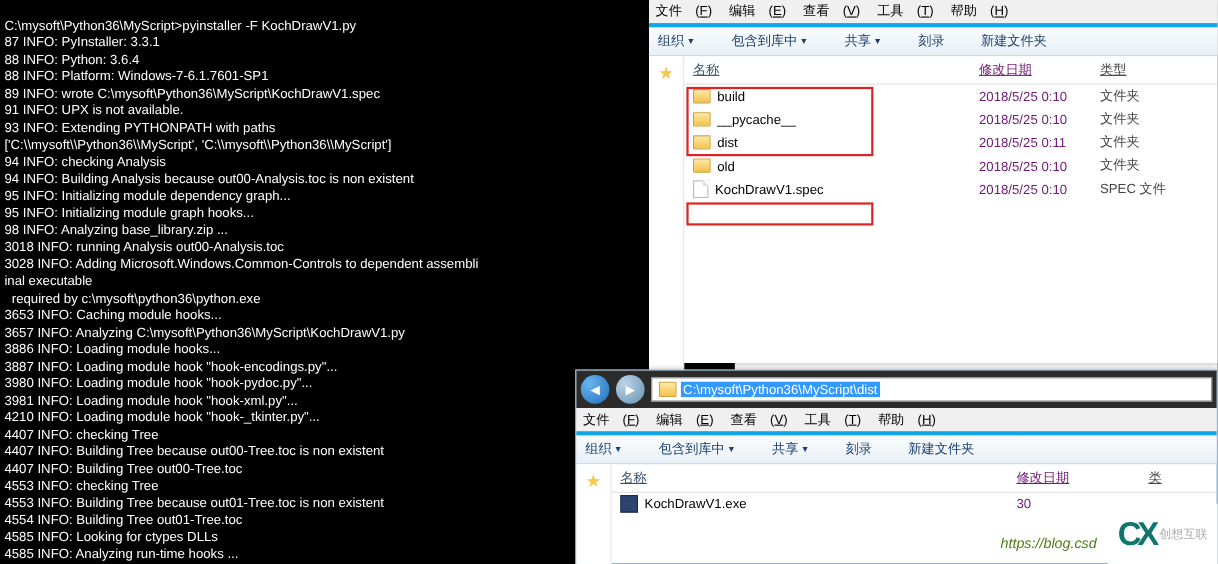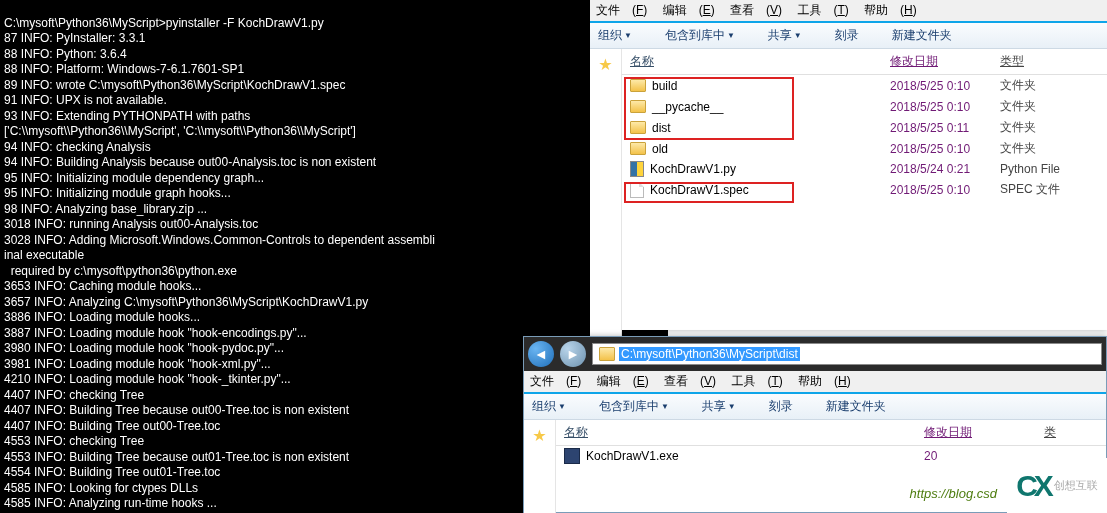--- a/index.html
+++ b/index.html
@@ -3,21 +3,21 @@
 <meta charset="utf-8">
 <style>
 * { margin: 0; padding: 0; box-sizing: border-box; font-family: "Microsoft YaHei", "SimSun", Arial, sans-serif; }
 body { width: 1107px; height: 513px; position: relative; background: #fff; overflow: hidden; }
 
 
 .terminal { position: absolute; left: 0; top: 0; width: 668px; height: 513px; background: #000; color: #fff; font-family: Consolas, "Courier New", monospace; font-size: 12px; line-height: 15.5px; padding: 0 4px; white-space: pre; overflow: hidden; }
 
 
 .explorer { position: absolute; background: #fff; border: 1px solid #7a9cb8; box-shadow: 0 0 6px rgba(0,0,0,0.3); }
-.explorer .menubar { background: #f0f0f0; padding: 2px 6px; font-size: 12px; border-bottom: 2px solid #0ea5e9; }
+.explorer .menubar { background: #f0f0f0; padding: 2px 6px; font-size: 12px; border-bottom: 4px solid #0ea5e9; }
 .explorer .menubar span { margin-right: 12px; }
 .explorer .menubar u { text-decoration: underline; }
 .explorer .toolbar { background: linear-gradient(#fafcfe, #e8f0f7); padding: 4px 8px; font-size: 12px; color: #1a3e6e; border-bottom: 1px solid #cdd9e4; display: flex; align-items: center; gap: 33px; }
 .explorer .toolbar .tb-item { display: inline-flex; align-items: center; gap: 2px; cursor: default; }
 .explorer .toolbar .arrow { font-size: 8px; }
 .explorer .addrbar { background: #2b2b2b; display: flex; align-items: center; padding: 4px; gap: 6px; }
 .explorer .navbtn { width: 26px; height: 26px; border-radius: 50%; background: radial-gradient(circle at 30% 30%, #6ab5f2, #1f6eb8); display: inline-flex; align-items: center; justify-content: center; color: #fff; font-size: 14px; }
 .explorer .navbtn.fwd { background: radial-gradient(circle at 30% 30%, #b8d4ea, #6e92ae); }
 .explorer .addrbox { flex: 1; background: #fff; border: 1px solid #8a8a8a; padding: 3px 6px; font-size: 12px; display: flex; gap: 4px; }
 .explorer .addrbox .folder-ico { width: 16px; height: 14px; background: linear-gradient(#fde9a8, #f3c24a); border: 1px solid #caa23b; border-radius: 1px; }
@@ -153,28 +153,20 @@
           <div class="row">
             <div class="col-name">
               <span class="ico-folder"></span>
               <span>old</span>
             </div>
             <div class="col-date">2018/5/25 0:10</div>
             <div class="col-type">文件夹</div>
           </div>
           <div class="row">
             <div class="col-name">
-              <span class="ico-py"></span>
-              <span>KochDrawV1.py</span>
-            </div>
-            <div class="col-date">2018/5/24 0:21</div>
-            <div class="col-type">Python File</div>
-          </div>
-          <div class="row">
-            <div class="col-name">
               <span class="ico-file"></span>
               <span>KochDrawV1.spec</span>
             </div>
             <div class="col-date">2018/5/25 0:10</div>
             <div class="col-type">SPEC 文件</div>
           </div>
           <div class="redbox-wide" style="left: 2px; top: 2px; width: 170px; height: 63px;"></div>
           <div class="redbox-wide" style="left: 2px; top: 107px; width: 170px; height: 21px;"></div>
         </div>
     </div>
@@ -222,21 +214,21 @@
         <div class="col-name" style="width:360px">名称</div>
         <div class="col-date">修改日期</div>
         <div class="col-type" style="width:30px">类</div>
       </div>
       <div id="bottom-files-body">
           <div class="row">
             <div class="col-name" style="width:360px">
               <span class="ico-exe"></span>
               <span>KochDrawV1.exe</span>
             </div>
-            <div class="col-date">20</div>
+            <div class="col-date">30</div>
           </div>
         </div>
     </div>
   </div>
 </div>
 
 <div class="watermark">https://blog.csd</div>
 <div class="logo">
     <span class="cx">CX</span>
     <span>创想互联</span>

